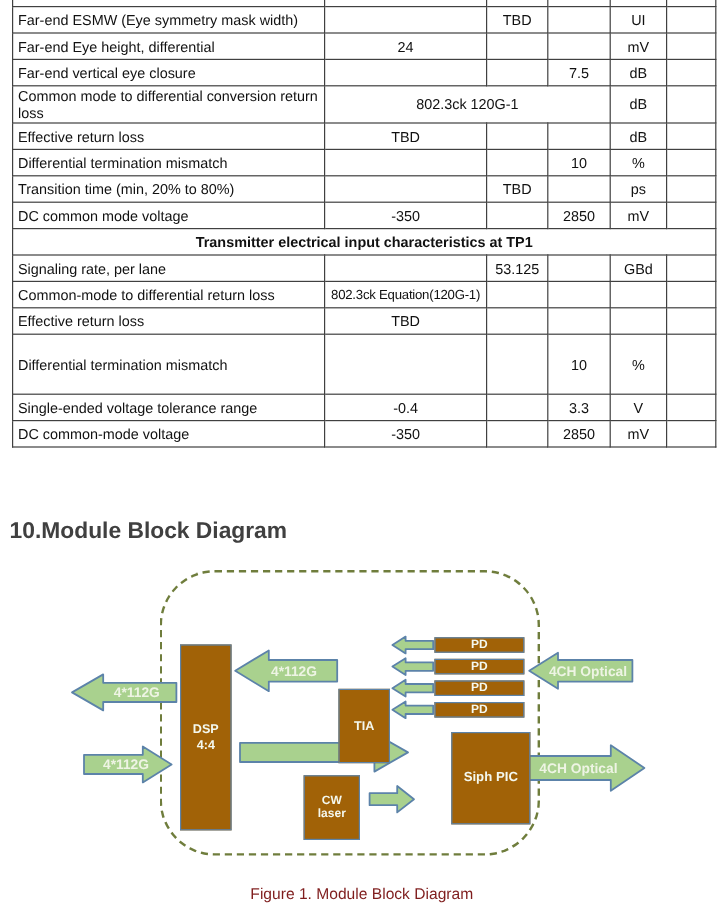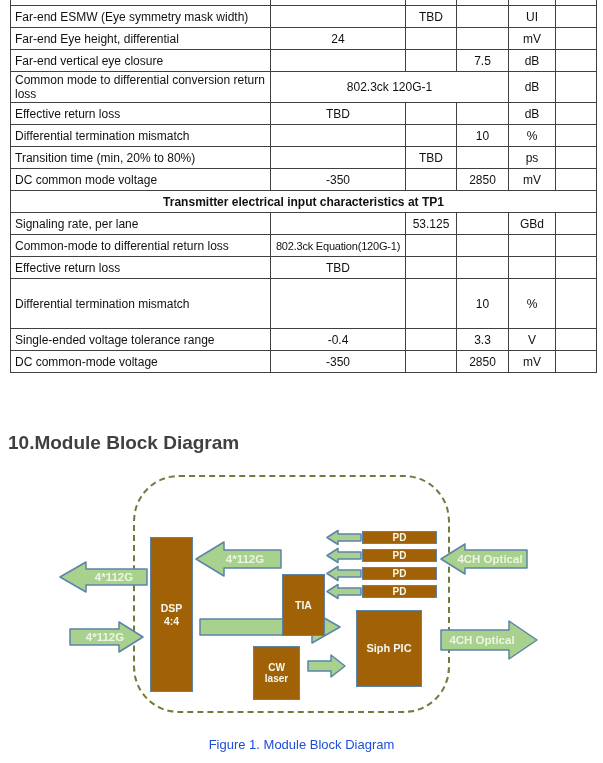--- a/index.html
+++ b/index.html
@@ -12,33 +12,33 @@
                 vertical-align:middle;overflow:hidden;}
   table.spec td.param{text-align:left;margin-left:36px;}
   table.spec td.val{text-align:center;white-space:nowrap;}
   table.spec td.tight{font-size:11px;letter-spacing:-0.2px;}
   table.spec tr.sliver td{border-top:none;height:5px;padding:0;}
   table.spec tr.tall td{height:47px;}
   table.spec td.section{font-weight:bold;text-align:center;}
 
   
   .heading{position:absolute;left:8px;top:432px;font-size:19px;font-weight:bold;color:#404040;}
-  .caption{position:absolute;left:0;top:737px;width:603px;text-align:center;font-size:13px;color:#1d4ed8;}
+  .caption{position:absolute;left:0;top:737px;width:603px;text-align:center;font-size:13px;color:#7f1d1d;}
 
   
   .boundary{position:absolute;left:133px;top:475px;width:313px;height:234px;
             border:2px dashed #6f7d3c;border-radius:46px;}
   .blk{position:absolute;background:#a16207;border:1.5px solid #5c83a9;box-sizing:border-box;
        display:flex;flex-direction:column;align-items:center;justify-content:center;
        color:#f4f8ee;font-weight:600;line-height:1.15;text-align:center;}
   .blk-dsp{left:150px;top:537px;width:43px;height:155px;font-size:10.5px;}
   .blk-tia{left:282px;top:530px;width:43px;height:62px;font-size:10.5px;margin-top:44px;}
   .blk-pd{left:362px;width:75px;height:13px;font-size:10px;line-height:11px;}
   .blk-cw{left:253px;top:646px;width:47px;height:54px;font-size:10px;}
-  .blk-siph{left:356px;top:610px;width:66px;height:77px;font-size:11px;}
+  .blk-siph{left:376px;top:610px;width:66px;height:77px;font-size:11px;}
   svg.arrows{position:absolute;left:0;top:470px;width:603px;height:260px;}
   svg.arrows polygon{fill:#a9d18e;stroke:#5c83a9;stroke-width:1.5;stroke-linejoin:round;}
   svg.arrows text{fill:#eef4e4;font-family:"Liberation Sans",sans-serif;font-size:11.5px;
                   font-weight:600;text-anchor:middle;}
 </style>
 </head>
 <body>
 
 <div class="page">
 

